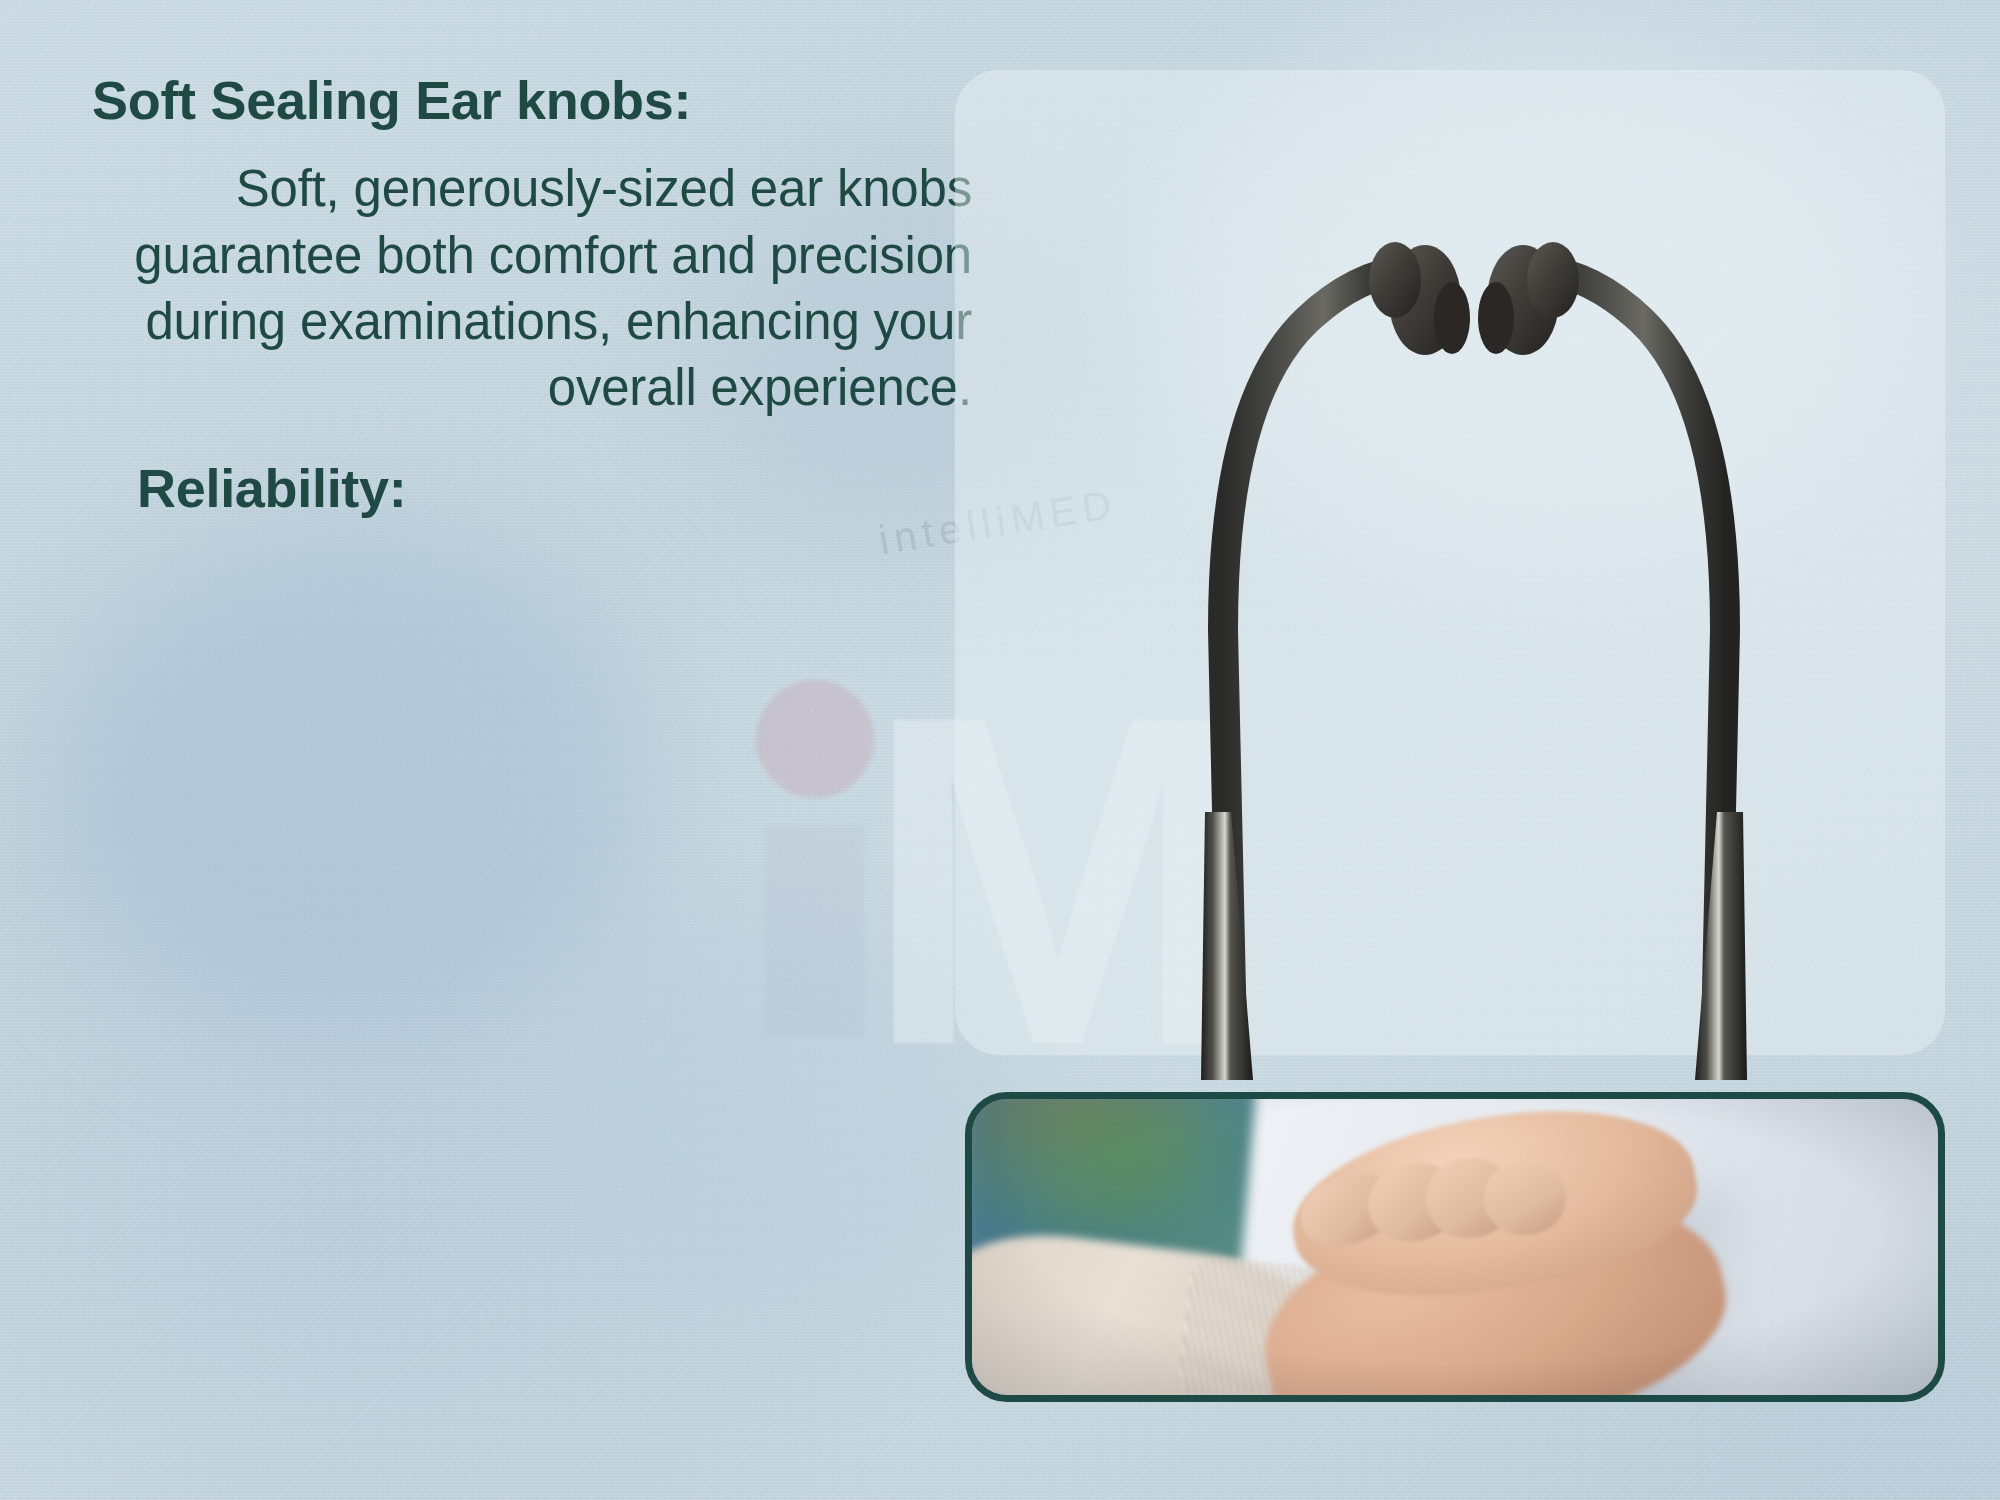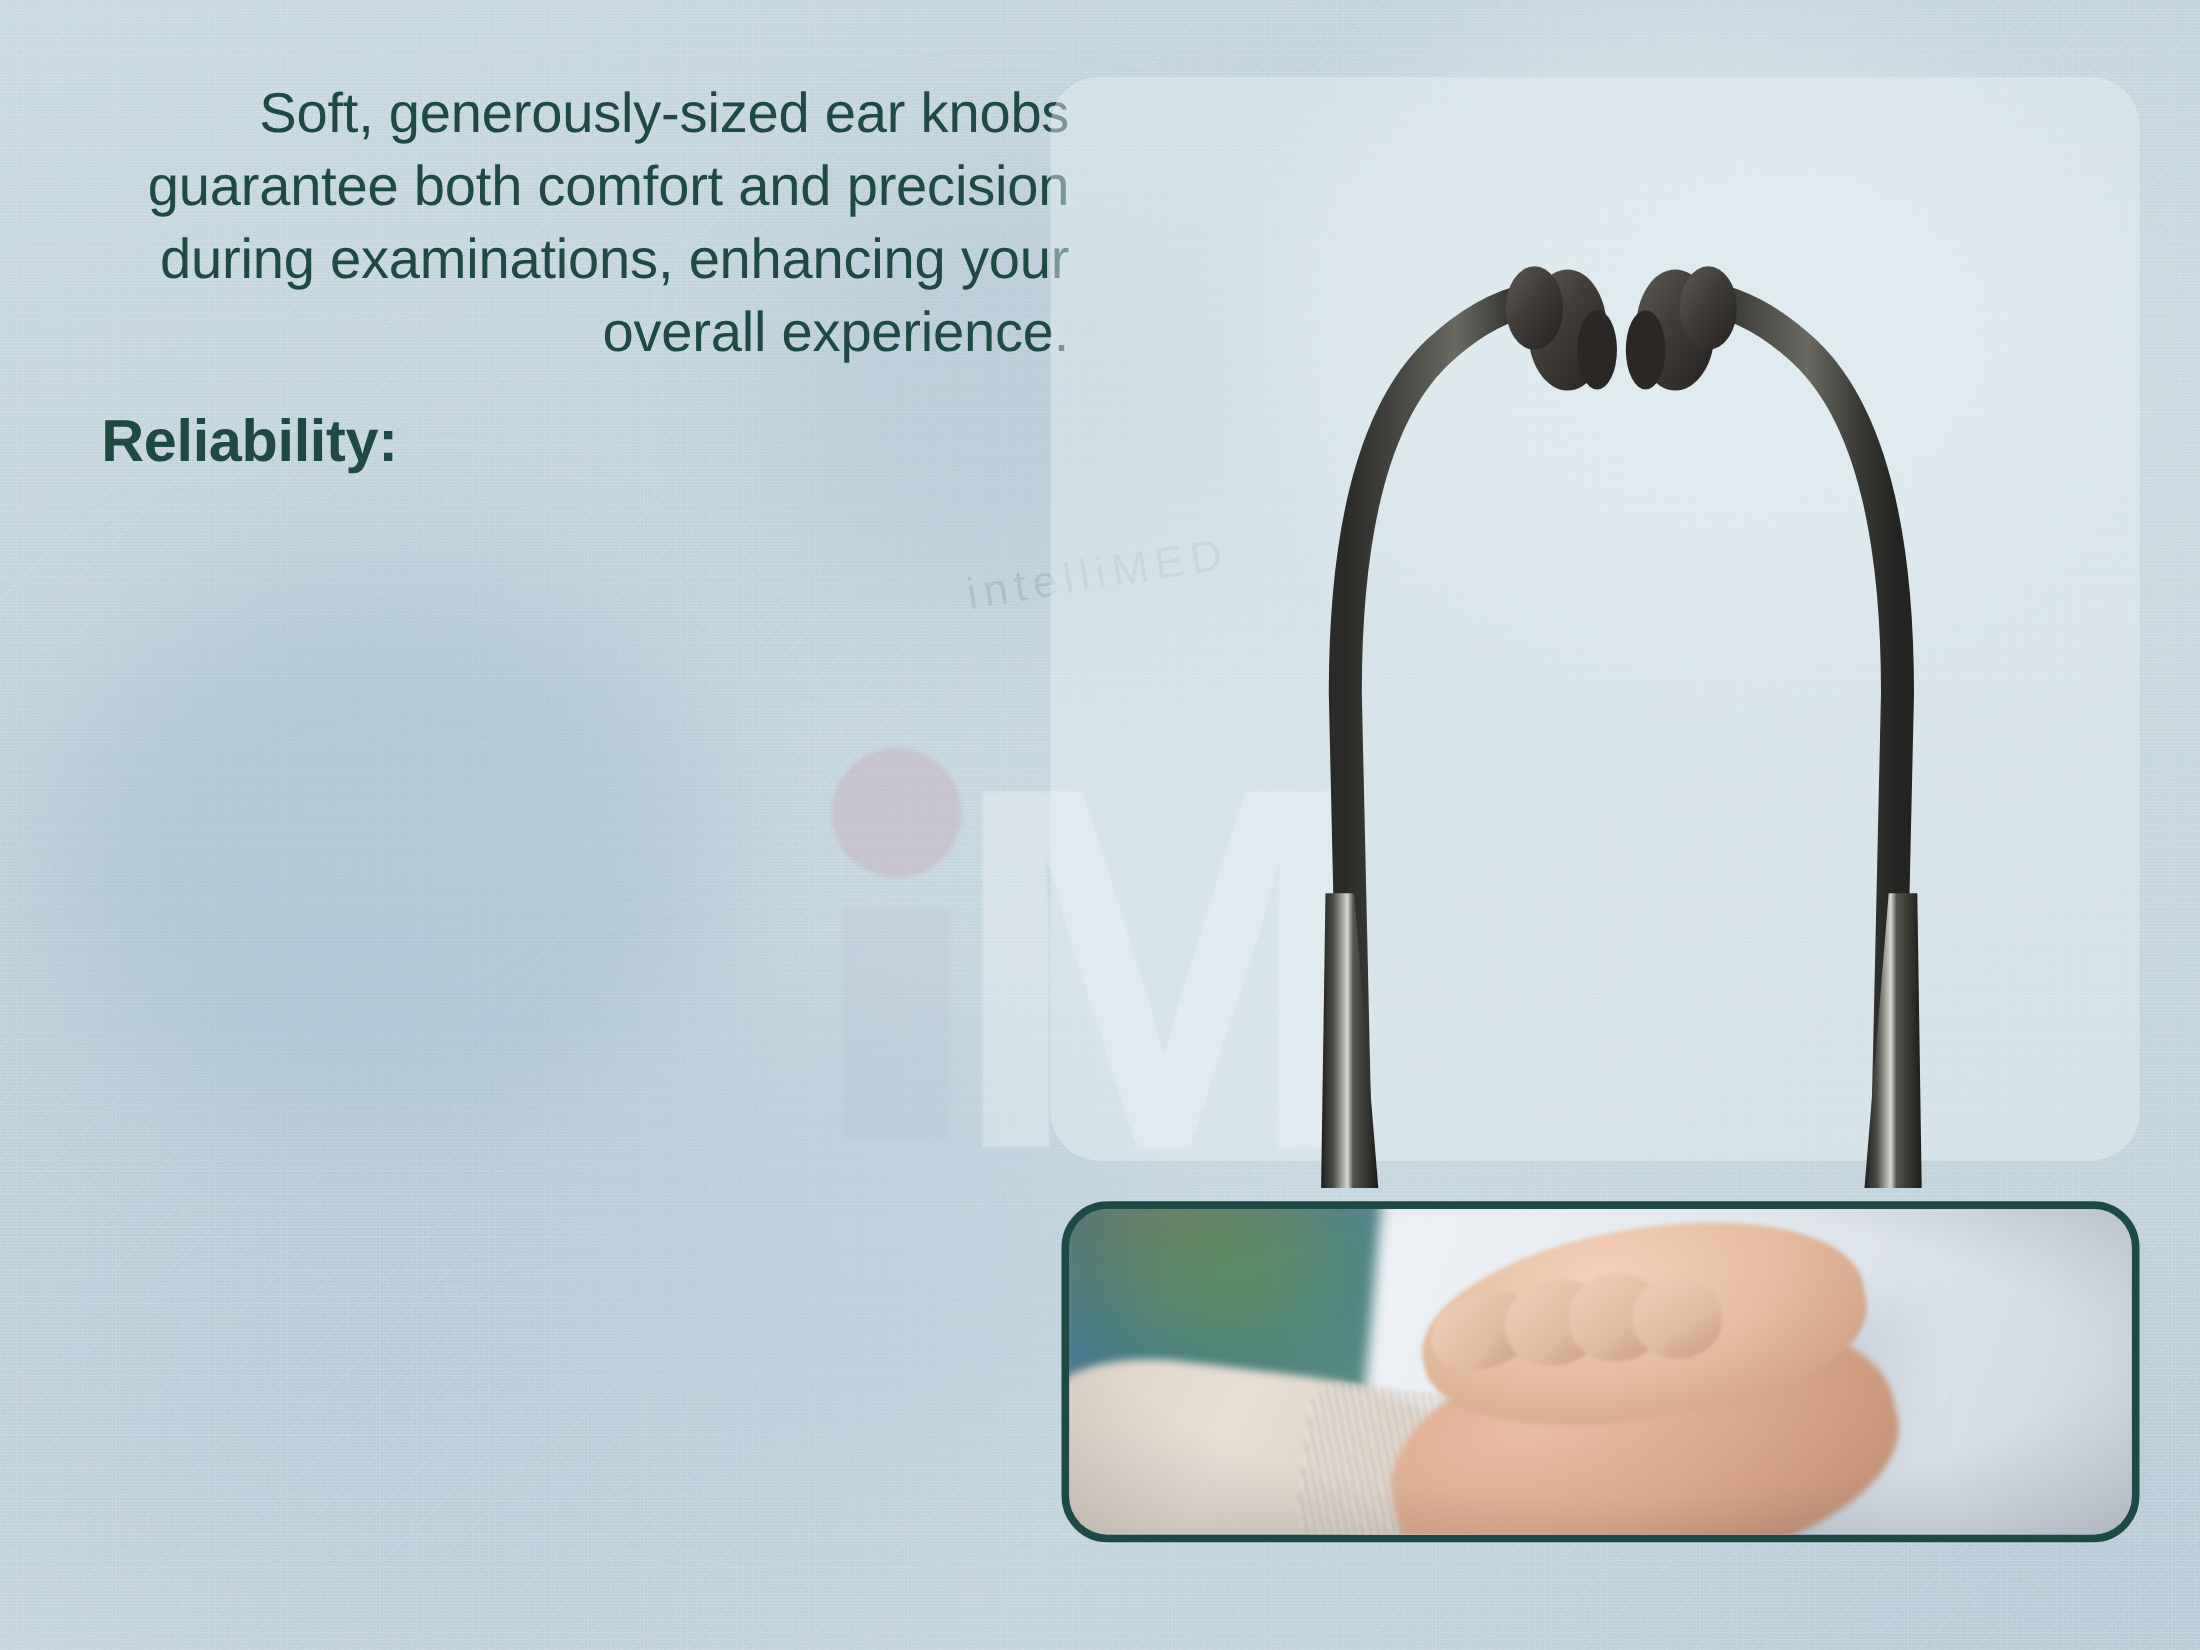--- a/index.html
+++ b/index.html
@@ -66,21 +66,21 @@
   }
   .body-text {
     color: #1e4a43;
     font-size: 51px;
     font-weight: normal;
     line-height: 1.30;
     margin: 0 0 36px 0;
     letter-spacing: -0.2px;
     text-align: right;
   }
-  #reliability-heading { margin-top: 8px; }
+  #reliability-heading { margin-top: 8px; margin-left: 45px; }
 
   
   #watermark {
     position: absolute;
     left: 700px;
     top: 530px;
     width: 620px;
     height: 540px;
     pointer-events: none;
     opacity: .42;
@@ -252,20 +252,21 @@
   <div class="blob blob-d"></div>
 
   <div id="watermark">
     <div id="wm-word">intelliMED</div>
     <div id="wm-i-dot"></div>
     <div id="wm-i-stem"></div>
     <div id="wm-m">M</div>
   </div>
 
   <div id="text-col">
+    <h2 class="heading">Soft Sealing Ear knobs:</h2>
     <p class="body-text">Soft, generously-sized ear knobs guarantee both comfort and precision during examinations, enhancing your overall experience.</p>
     <h2 class="heading" id="reliability-heading">Reliability:</h2>
   </div>
 
   <div id="product-card"></div>
 
   <svg id="stethoscope" viewBox="0 0 990 1010">
     <defs>
       <linearGradient id="tubeGrad" x1="0" y1="0" x2="1" y2="0">
         <stop offset="0%" stop-color="#2a2a28"></stop>

